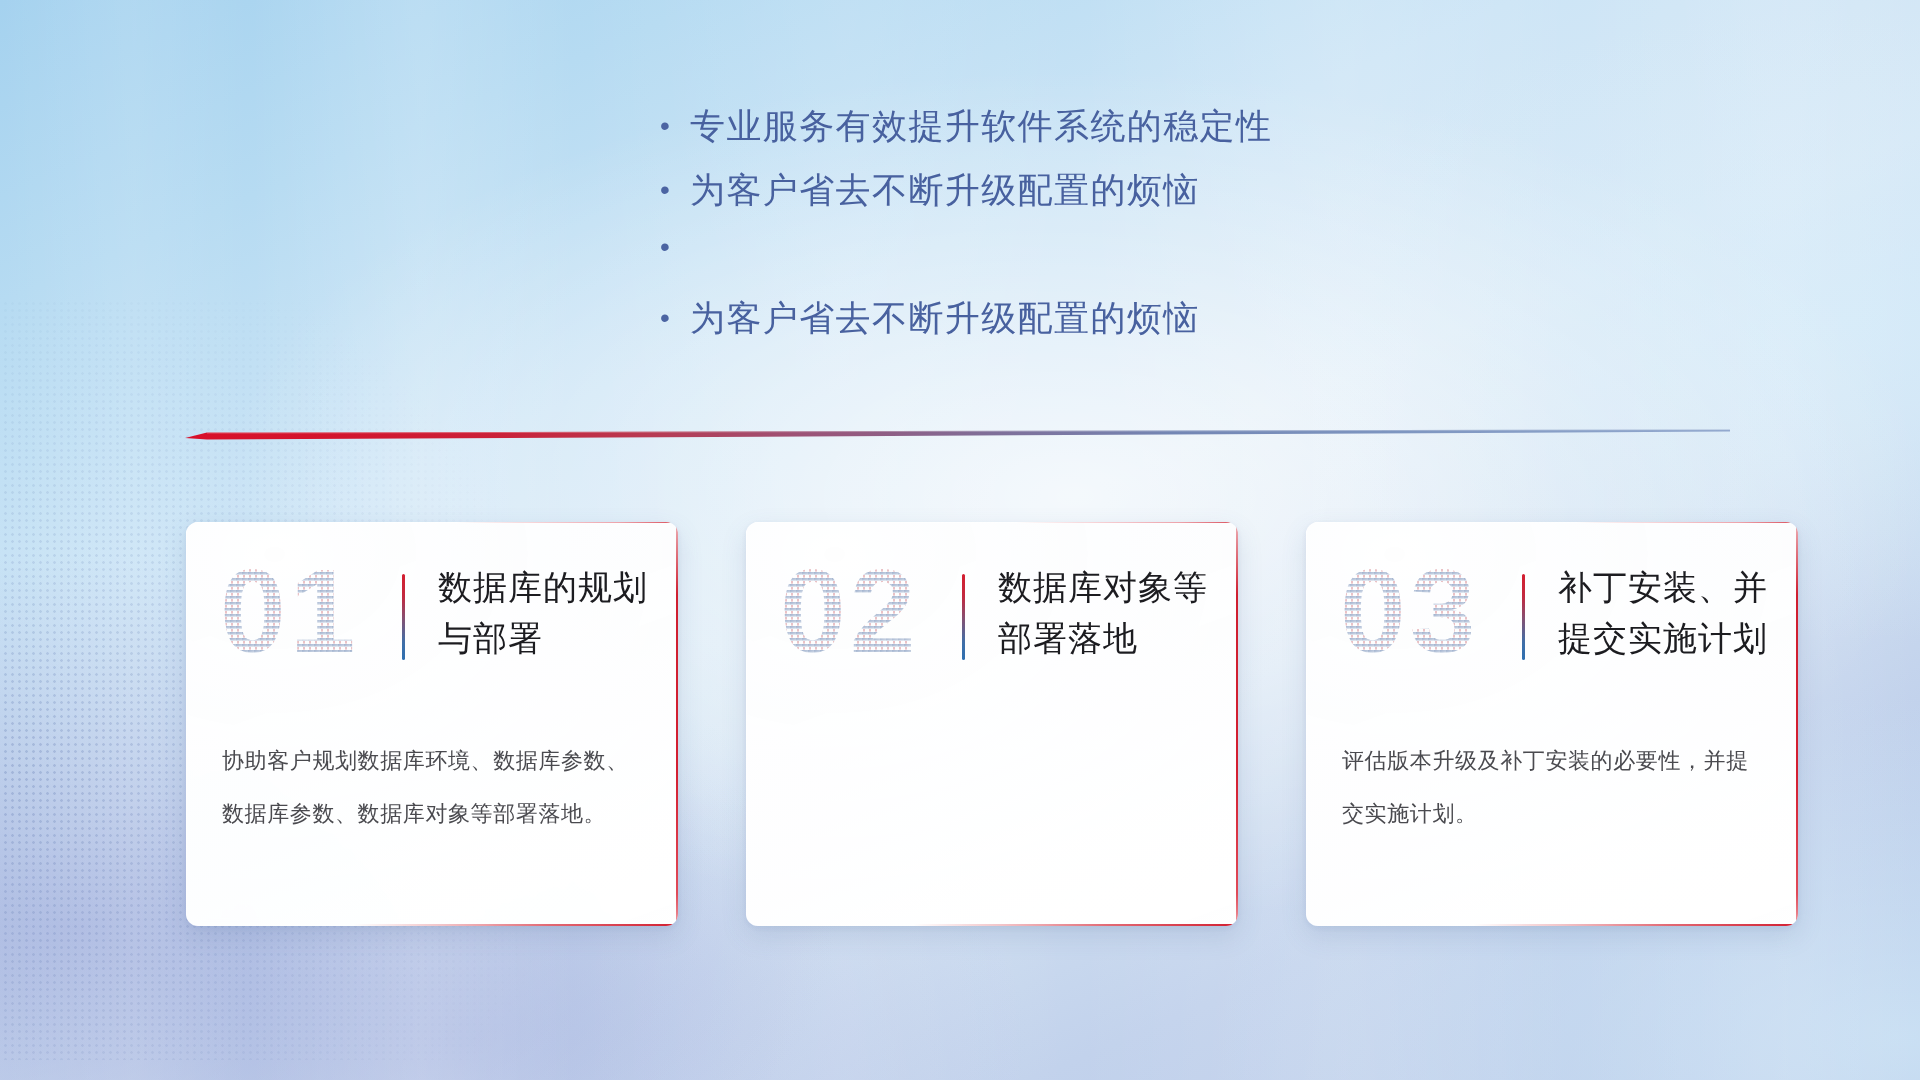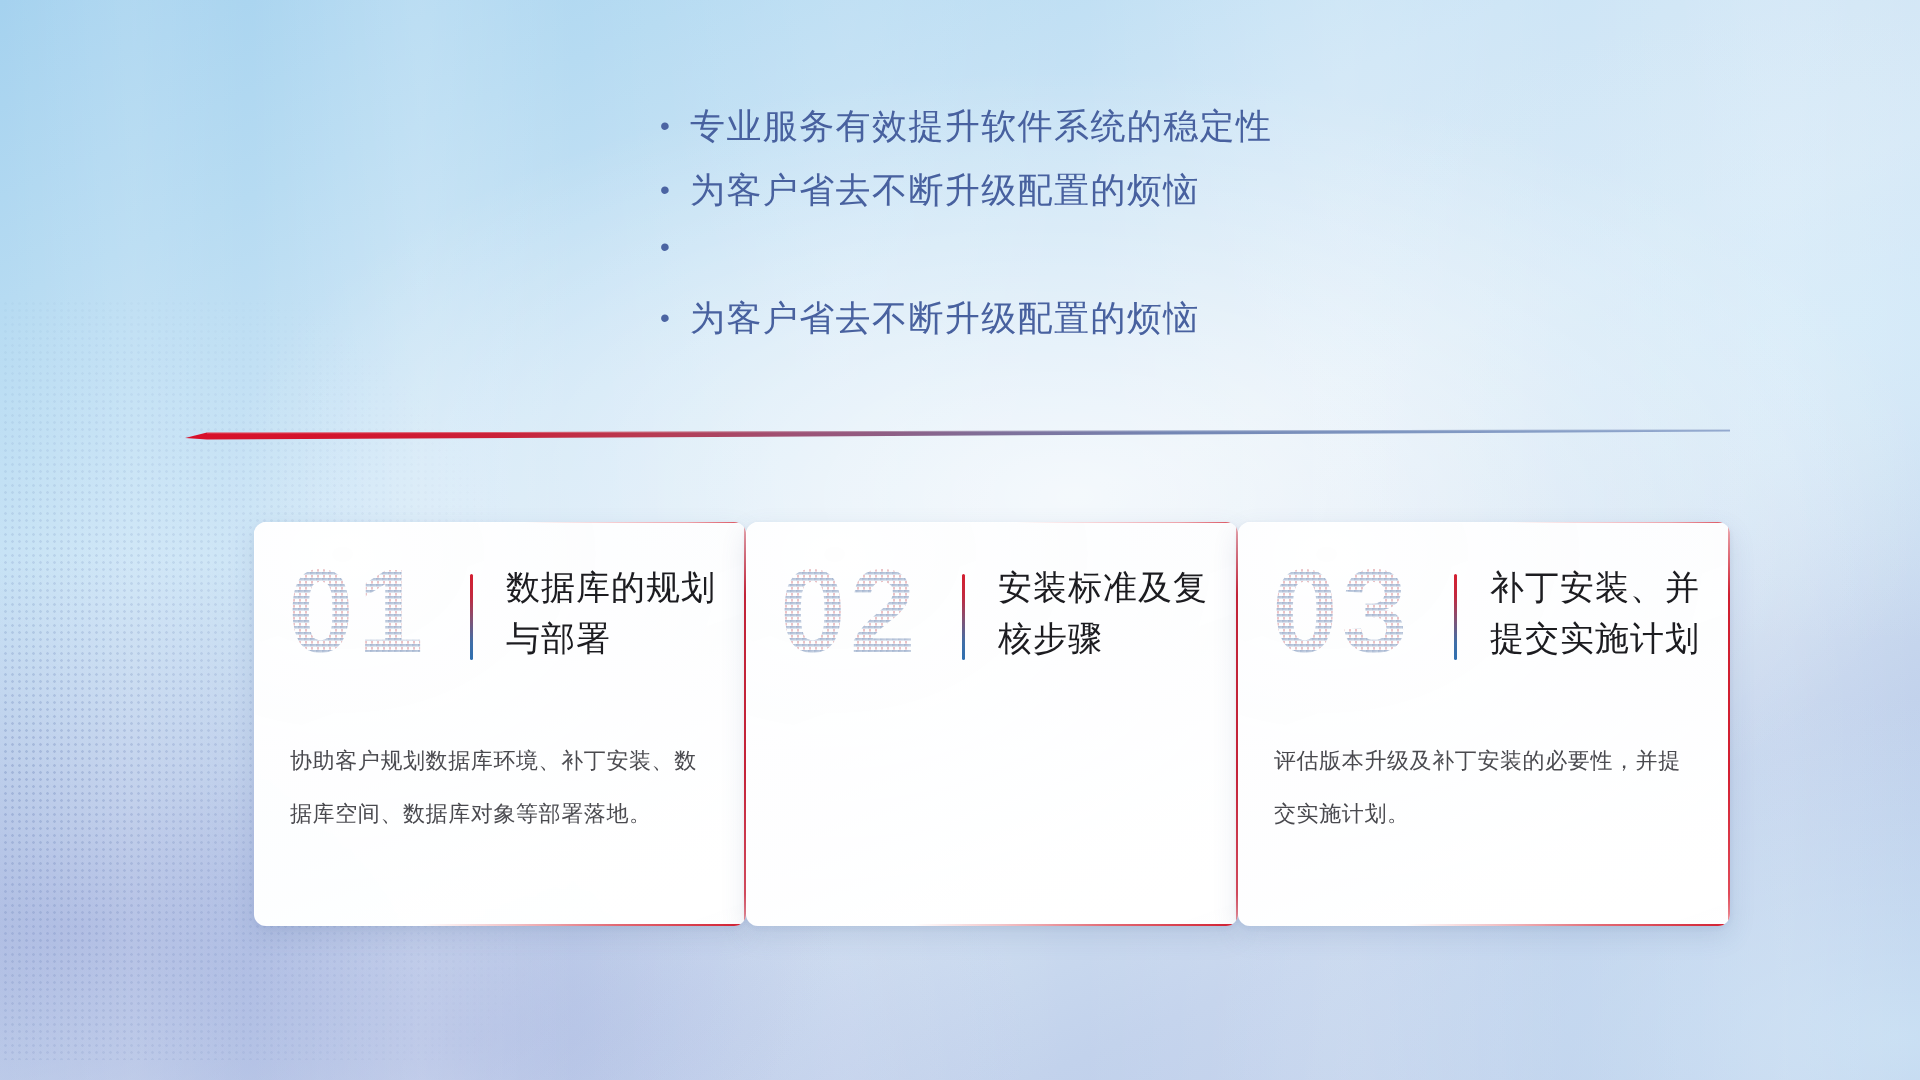--- a/index.html
+++ b/index.html
@@ -87,21 +87,21 @@
     z-index:3;
   }
   #divider svg{ display:block; width:100%; height:100%; }
 
   
   #cards{
     position:absolute;
     left:186px; top:522px;
     width:1612px; height:404px;
     display:flex;
-    justify-content:center;
+    justify-content:space-between;
     z-index:5;
   }
 
   .card{
     position:relative;
     width:492px; height:404px;
     border-radius:12px;
     background:
       radial-gradient(120% 110% at 18% 8%, rgba(255,255,255,.96) 0%, rgba(255,255,255,.80) 45%, rgba(255,255,255,.70) 100%),
       linear-gradient(160deg, rgba(236,243,251,.96) 0%, rgba(249,251,254,.94) 42%, rgba(255,255,255,.97) 100%);
@@ -249,21 +249,21 @@
               <mask id="wmm1">
                 <text x="2" y="104" font-family="'Liberation Sans',sans-serif" font-size="118" font-weight="700" fill="#fff" letter-spacing="4">01</text>
               </mask>
             </defs>
             <rect width="150" height="132" fill="url(#stripe1)" mask="url(#wmm1)"></rect>
           </svg>
         </div>
         <div class="accent-bar"></div>
         <div class="card-title">数据库的规划与部署</div>
       </div>
-      <div class="card-body">协助客户规划数据库环境、补丁安装、数据库空间、数据库对象等部署落地。</div>
+      <div class="card-body">协助客户规划数据库环境、数据库参数、数据库参数、数据库对象等部署落地。</div>
     </div>
 
     <div class="card">
       <div class="card-edge">
         <span class="e-top"></span>
           <span class="e-right"></span>
         <span class="e-bottom"></span>
           <span class="e-left"></span>
       </div>
       <div class="card-head">
@@ -281,21 +281,21 @@
                 <rect width="2" height="2.6" y="3" x="1" fill="rgba(196,80,92,.35)"></rect>
               </pattern>
               <mask id="wmm2">
                 <text x="2" y="104" font-family="'Liberation Sans',sans-serif" font-size="118" font-weight="700" fill="#fff" letter-spacing="4">02</text>
               </mask>
             </defs>
             <rect width="150" height="132" fill="url(#stripe2)" mask="url(#wmm2)"></rect>
           </svg>
         </div>
         <div class="accent-bar"></div>
-        <div class="card-title">安装标准及复核步骤</div>
+        <div class="card-title">数据库对象等部署落地</div>
       </div>
     </div>
 
     <div class="card">
       <div class="card-edge">
         <span class="e-top"></span>
           <span class="e-right"></span>
         <span class="e-bottom"></span>
           <span class="e-left"></span>
       </div>

